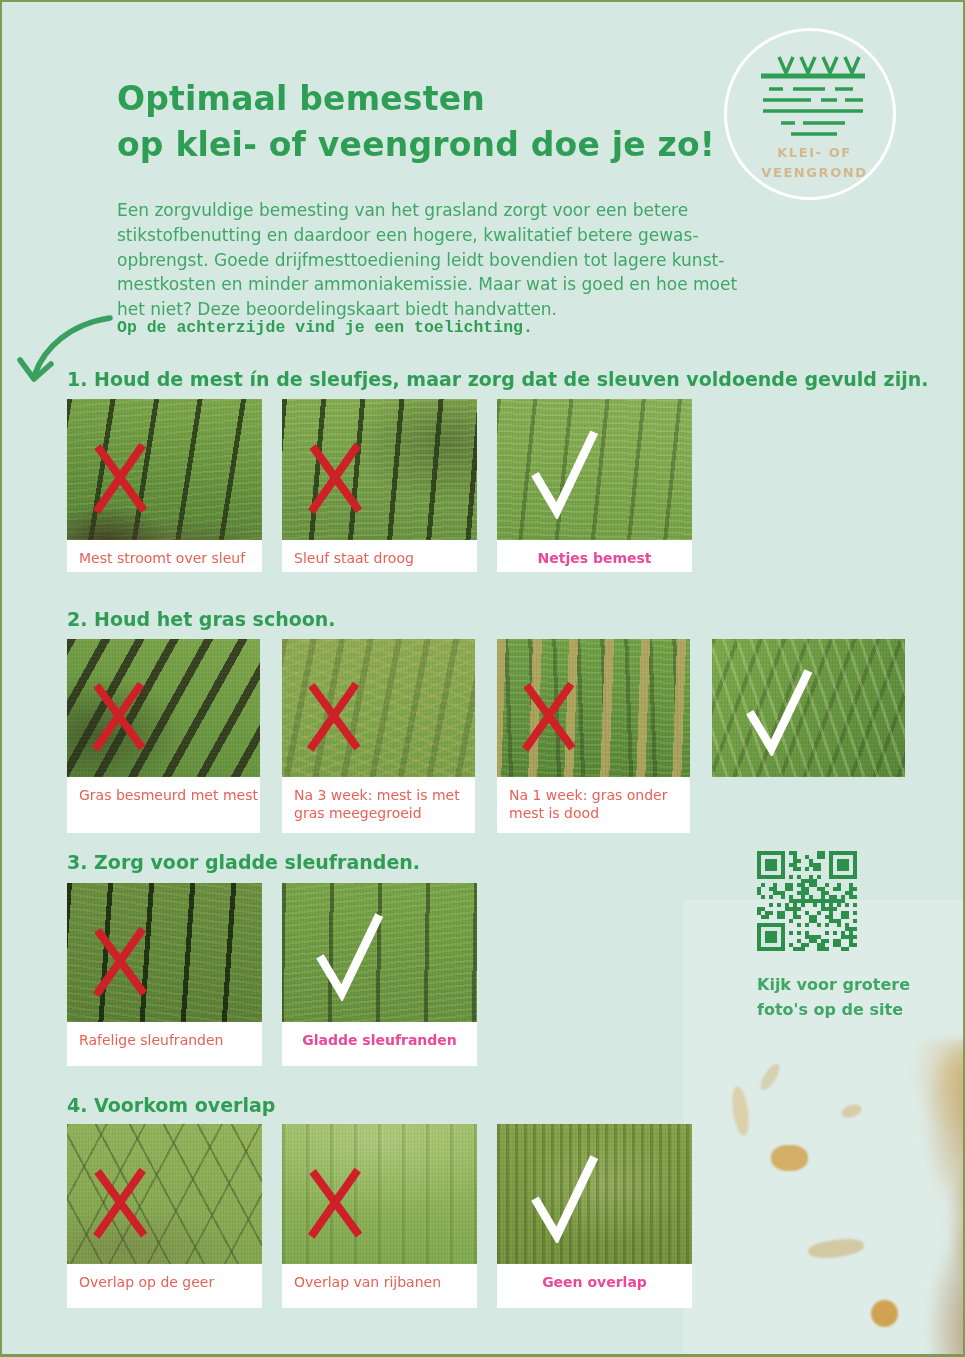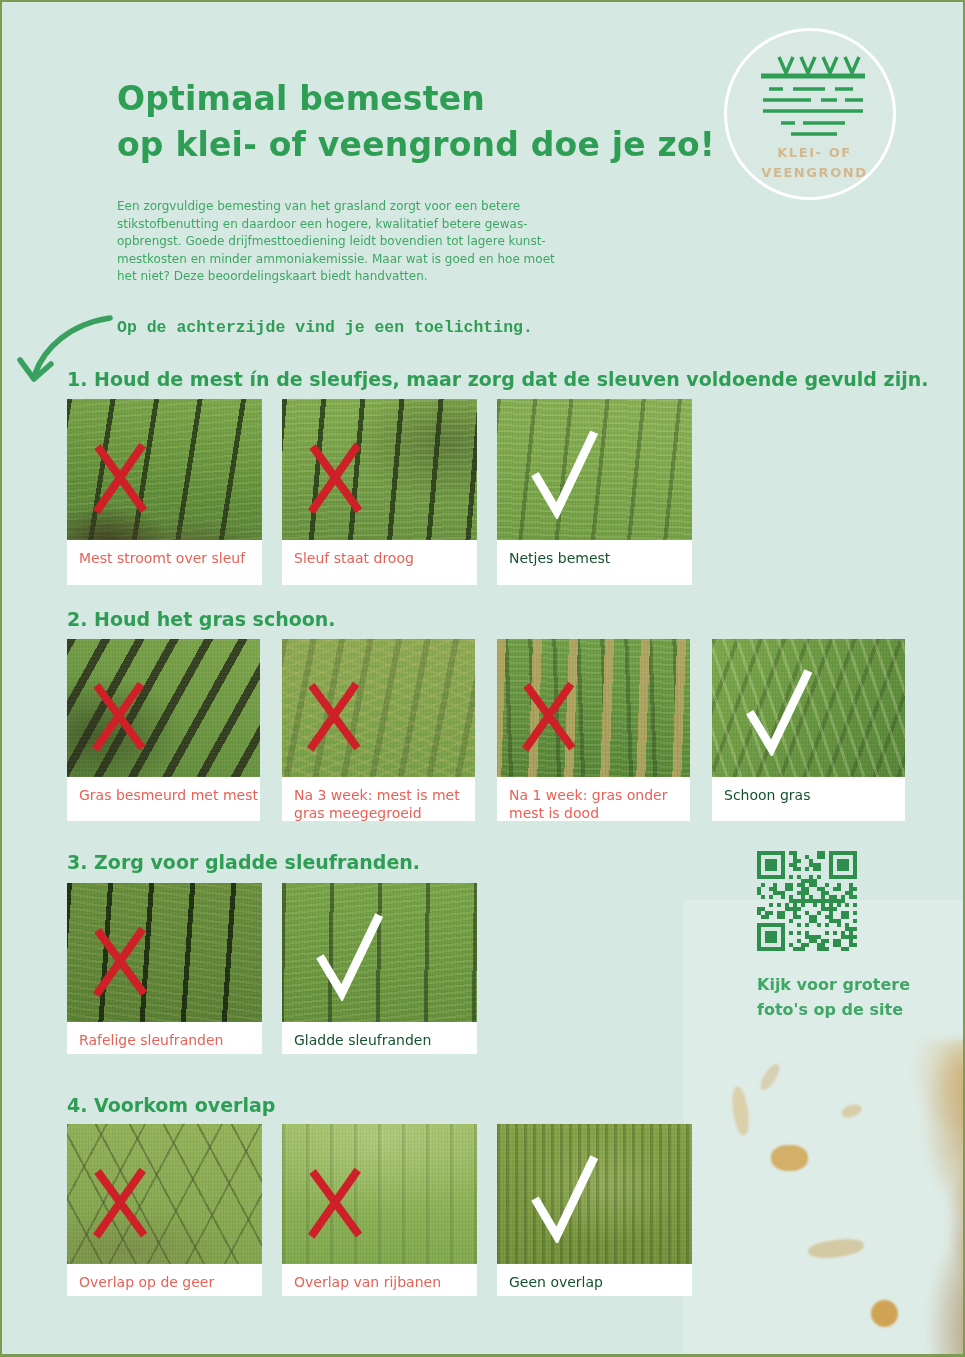--- a/index.html
+++ b/index.html
@@ -23,21 +23,21 @@
   .badge svg{position:absolute;left:26px;top:22px;}
   .badge-text{
     position:absolute;left:9px;right:0;top:112px;text-align:center;
     font-size:13px;font-weight:bold;letter-spacing:1.6px;line-height:1.5;
     color:#d4b78c;white-space:pre;
   }
 
   
   .intro{
     position:absolute;left:115px;top:196px;margin:0;
-    font-size:12px;line-height:1.46;color:#3ea765;white-space:pre;
+    font-size:17px;line-height:1.46;color:#3ea765;white-space:pre;
   }
   .intro-note{
     position:absolute;left:115px;top:316px;margin:0;
     font-size:16.5px;font-weight:bold;color:#2f9e55;white-space:pre;font-family:Liberation Mono, monospace;
   }
   .arrow{position:absolute;left:12px;top:308px;}
 
   
   h2{
     position:absolute;left:65px;margin:0;
@@ -54,27 +54,27 @@
 
   .ph{position:relative;height:141px;overflow:hidden;}
   .row2 .ph{height:138px}
   .row3 .ph{height:139px}
   .row4 .ph{height:140px}
   .ph::after{content:"";position:absolute;inset:0;pointer-events:none;background:
     repeating-linear-gradient(90deg, rgba(0,0,0,.05) 0 1px, transparent 1px 3px),
     repeating-linear-gradient(0deg, rgba(255,255,255,.05) 0 1px, transparent 1px 4px);}
 
   .cap{
-    background:#ffffff;height:45px;box-sizing:border-box;padding:9px 12px 0;
+    background:#ffffff;height:32px;box-sizing:border-box;padding:9px 12px 0;
     font-size:14px;line-height:1.3;white-space:pre;
   }
-  .row2 .cap{height:44px}
-  .row3 .cap,.row4 .cap{height:32px}
+  .row2 .cap{height:56px}
+  .row3 .cap,.row4 .cap{height:44px}
   .cap.bad{color:#e96056;}
-  .cap.good{color:#14532d;font-weight:normal;}
+  .cap.good{color:#ec4899;font-weight:bold;text-align:center;}
 
   .mark{position:absolute;z-index:2;}
   .mark-x{left:10%;top:27%;width:34%;height:58%;}
   .mark-check{left:14%;top:19%;width:40%;height:66%;}
 
   
   .ph1a{background:
     radial-gradient(90px 50px at 20% 100%, rgba(60,52,28,.8), rgba(60,52,28,0) 70%),
     radial-gradient(120px 40px at 60% 104%, rgba(86,76,40,.45), rgba(86,76,40,0) 70%),
     repeating-linear-gradient(99deg, rgba(38,54,22,.85) 0 5px, rgba(38,54,22,0) 5px 43px),
@@ -255,21 +255,20 @@
         </div>
         <figcaption class="cap bad">Na 1 week: gras onder
 mest is dood</figcaption>
       </figure>
       <figure class="card c4">
         <div class="ph ph2d">
           <svg class="mark mark-check" viewBox="0 0 100 120" preserveAspectRatio="none">
               <path d="M14 62 L42 110 L90 8" stroke="#ffffff" stroke-width="11" fill="none"></path>
             </svg>
         </div>
-        <figcaption class="cap good">Schoon gras</figcaption>
       </figure>
     </div>
   </section>
 
   <section>
     <h2 class="h-s3">3. Zorg voor gladde sleufranden.</h2>
     <div class="row row3">
       <figure class="card c1">
         <div class="ph ph3a">
           <svg class="mark mark-x" viewBox="0 0 100 120" preserveAspectRatio="none">

